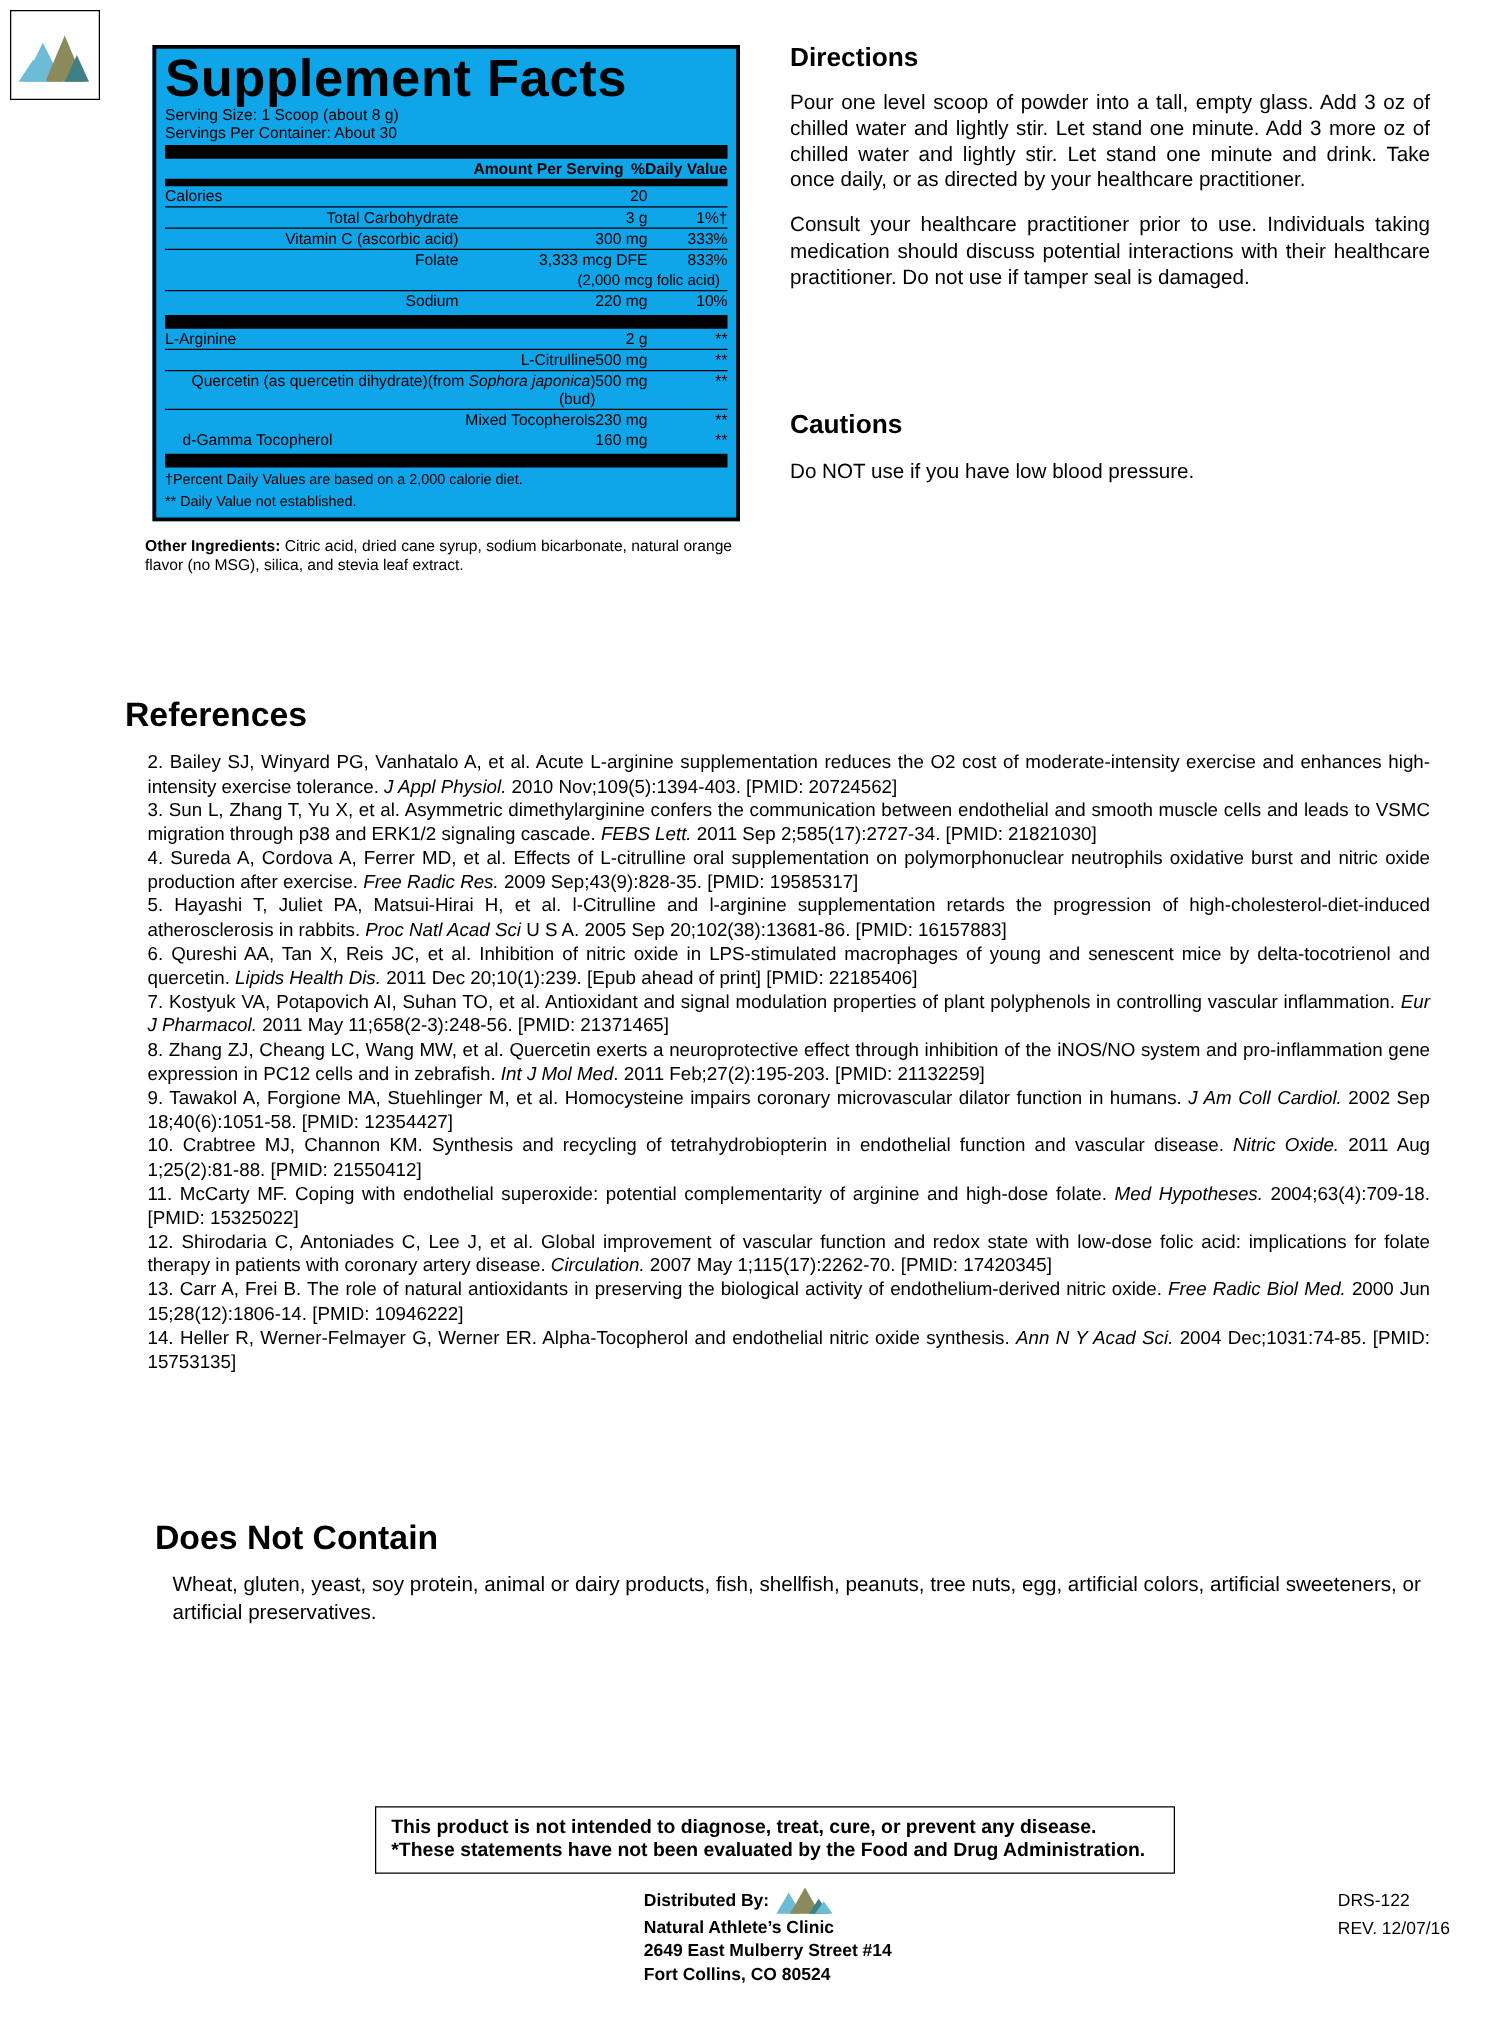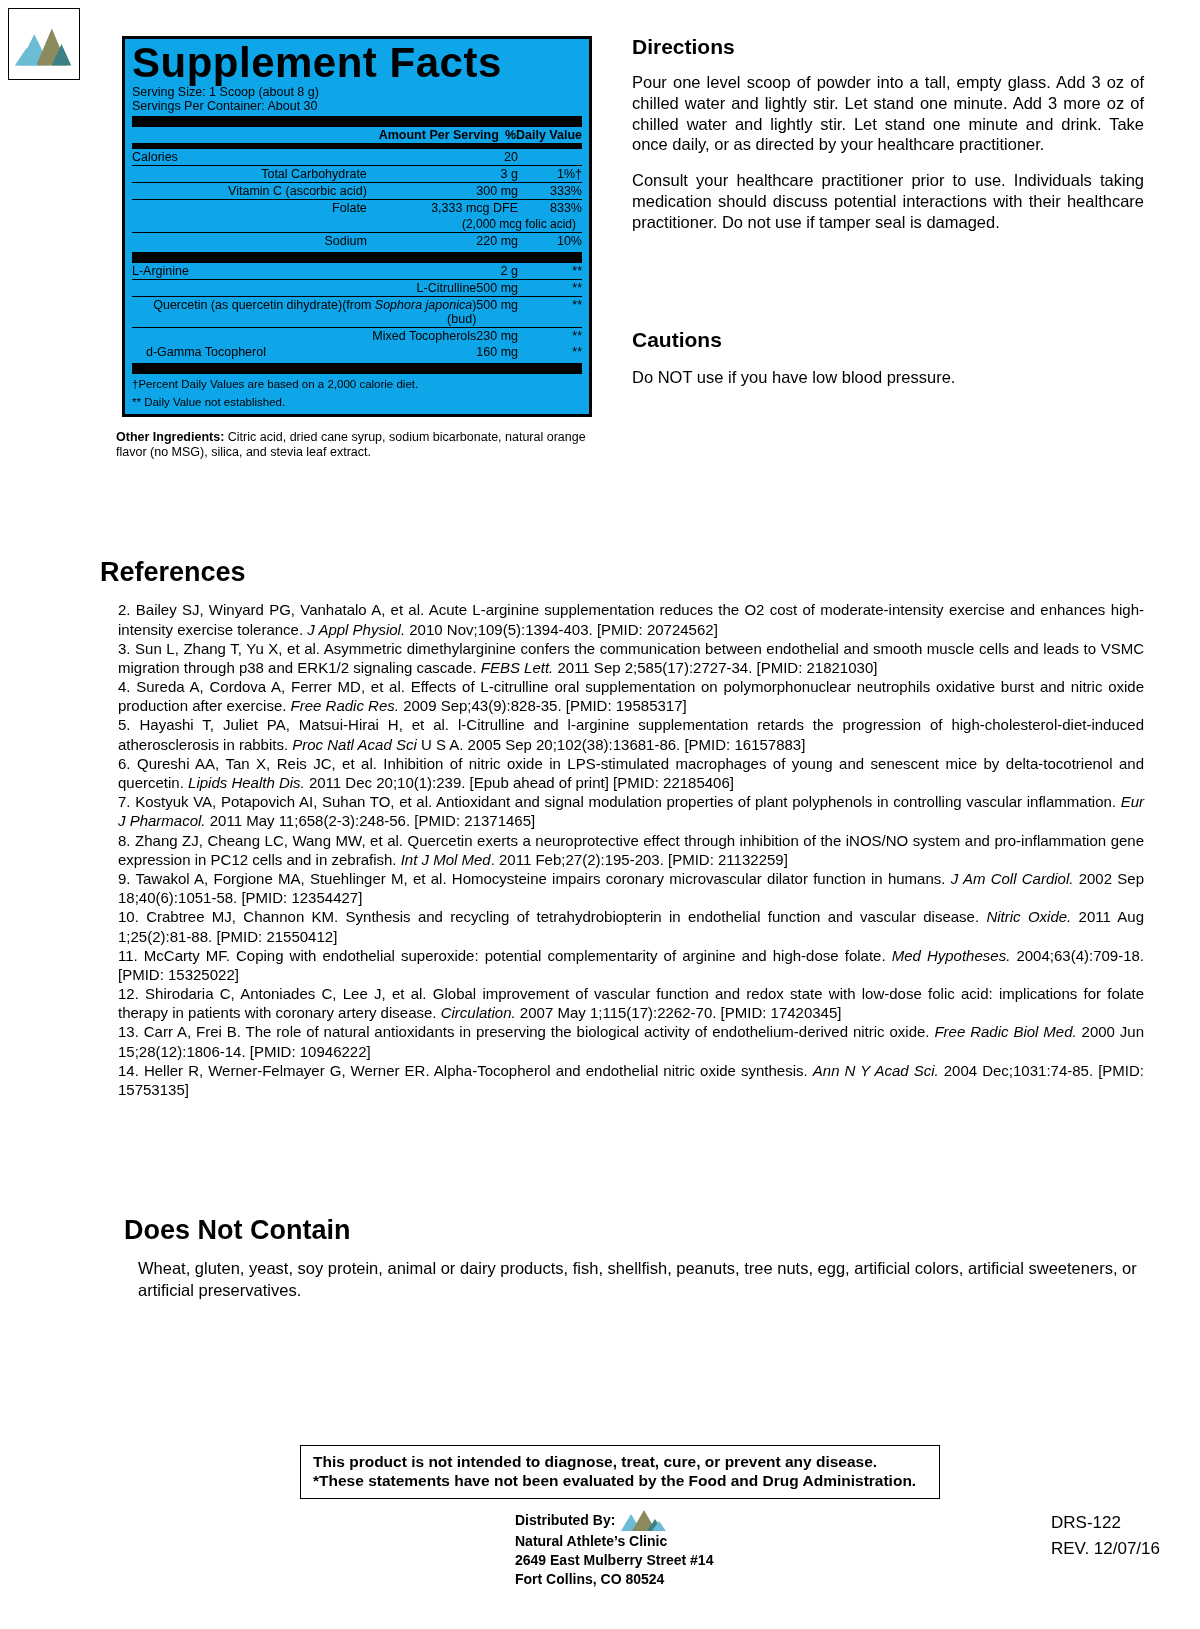--- a/index.html
+++ b/index.html
@@ -125,21 +125,21 @@
     font-size: 14px;
     font-weight: bold;
     line-height: 1.35;
   }
   .distrib-head { display: flex; align-items: center; gap: 4px; }
   .distrib-logo { width: 48px; height: 24px; display: block; }
   .doccode {
     position: absolute;
     right: 40px; top: 1510px;
     text-align: left;
-    font-size: 17px;
+    font-size: 14px;
     line-height: 1.55;
   }
 </style>
 </head>
 <body>
 
 <div class="logo-box">
   <svg class="logo-mark" viewBox="0 0 72 72">
     <polygon points="10,58 26,26 42,58" fill="#6bbcd4"></polygon>
     <polygon points="28,58 44,20 60,58" fill="#8a8a5c"></polygon>

